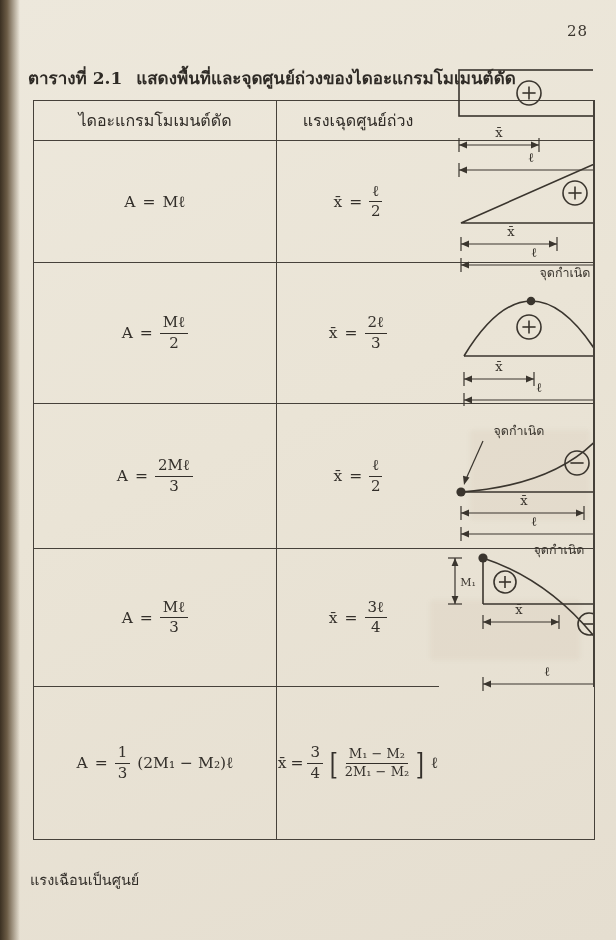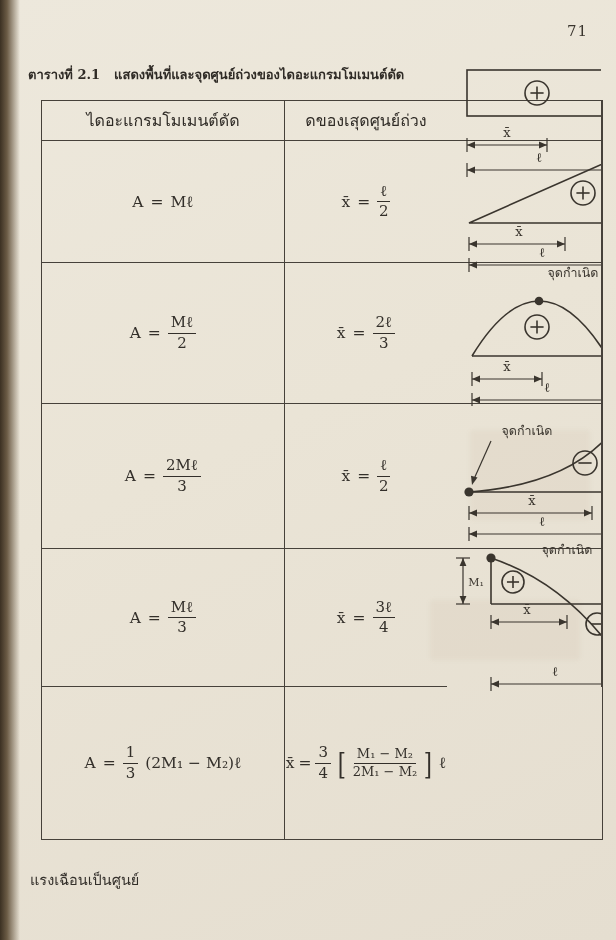--- a/index.html
+++ b/index.html
@@ -2,23 +2,23 @@
 <html><head>
 <meta charset="utf-8">
 <style>
   html,body{margin:0;padding:0;}
   body{width:616px;height:940px;position:relative;overflow:hidden;
        font-family:"DejaVu Serif", serif;
        background:linear-gradient(155deg,#ede8dc 0%,#eae4d6 45%,#e5ded0 100%);}
   .spine{position:absolute;left:0;top:0;width:20px;height:100%;
          background:linear-gradient(90deg,#3b3022 0%,#6b5b45 35%,rgba(233,227,214,0) 100%);}
   .page-num{position:absolute;top:22px;right:28px;font-size:15px;color:#3a352e;letter-spacing:1px;}
-  .title{position:absolute;left:28px;top:64px;width:560px;font-size:13px;color:#2f2b26;font-weight:bold;}
+  .title{position:absolute;left:28px;top:64px;width:560px;font-size:17px;color:#2f2b26;font-weight:bold;}
   .title .prefix{margin-right:14px;}
-  .tbl{position:absolute;left:41px;top:100px;display:grid;
+  .tbl{position:absolute;left:33px;top:100px;display:grid;
        grid-template-columns:243px 162px 155px;
        grid-template-rows:40px 122px 141px 145px 138px 152px;
        border:1.8px solid #46413a;}
   .cell{border-right:1.4px solid #46413a;border-bottom:1.4px solid #46413a;
         display:flex;align-items:center;justify-content:center;position:relative;}
   .cell.c3{border-right:none;}
   .cell.rlast{border-bottom:none;}
   .hdr{font-size:16px;color:#2f2b26;}
   .formula{font-size:15.5px;color:#332f2a;display:flex;align-items:center;gap:7px;white-space:nowrap;}
   .frac{display:inline-flex;flex-direction:column;align-items:center;line-height:1.15;font-size:15px;}
@@ -31,30 +31,30 @@
   .footnote .l1{text-indent:28px;}
   .smudge{position:absolute;background:rgba(150,125,90,0.06);filter:blur(2px);border-radius:4px;}
 </style>
 </head>
 <body>
 
 <div class="spine"></div>
 <div class="smudge" style="left:470px;top:430px;width:120px;height:90px;"></div>
 <div class="smudge" style="left:430px;top:600px;width:150px;height:60px;"></div>
 
-<div class="page-num">71</div>
+<div class="page-num">28</div>
 
 <div class="title">
   <span class="prefix">ตารางที่ 2.1</span><span>แสดงพื้นที่และจุดศูนย์ถ่วงของไดอะแกรมโมเมนต์ดัด</span>
 </div>
 
 <div class="tbl">
 
   <div class="cell hdr">ไดอะแกรมโมเมนต์ดัด</div>
-  <div class="cell hdr c3">ดของเสุดศูนย์ถ่วง</div>
+  <div class="cell hdr c3">แรงเฉุดศูนย์ถ่วง</div>
 
   <div class="cell">
     <svg class="diag" id="diag0" width="243" height="122">
         <rect x="20" y="10" width="142" height="46" fill="none" stroke="#3a352e" stroke-width="1.6"></rect>
         <circle cx="90" cy="33" r="12" fill="none" stroke="#3a352e" stroke-width="1.6"></circle>
         <line x1="83.4" y1="33" x2="96.6" y2="33" stroke="#3a352e" stroke-width="1.6"></line>
         <line x1="90" y1="26.4" x2="90" y2="39.6" stroke="#3a352e" stroke-width="1.6"></line>
         <line x1="196" y1="10" x2="196" y2="56" stroke="#3a352e" stroke-width="1.2"></line>
         <line x1="189" y1="10" x2="203" y2="10" stroke="#3a352e" stroke-width="1.2"></line>
         <line x1="189" y1="56" x2="203" y2="56" stroke="#3a352e" stroke-width="1.2"></line>

